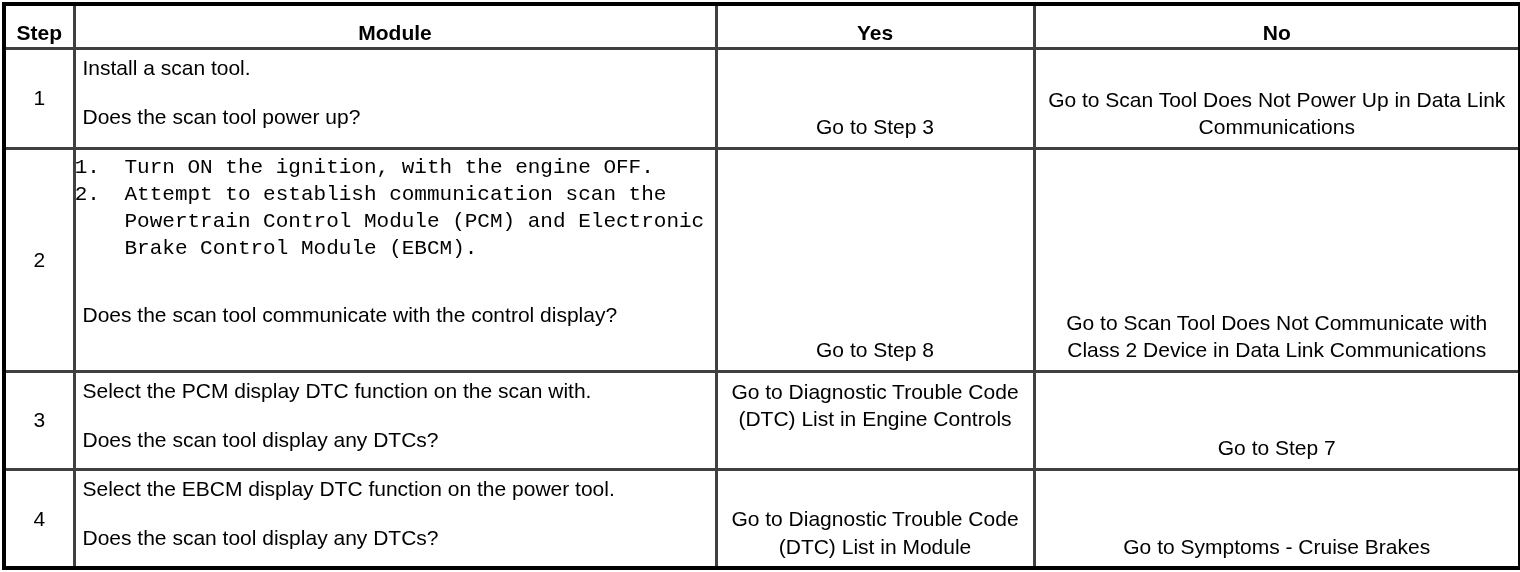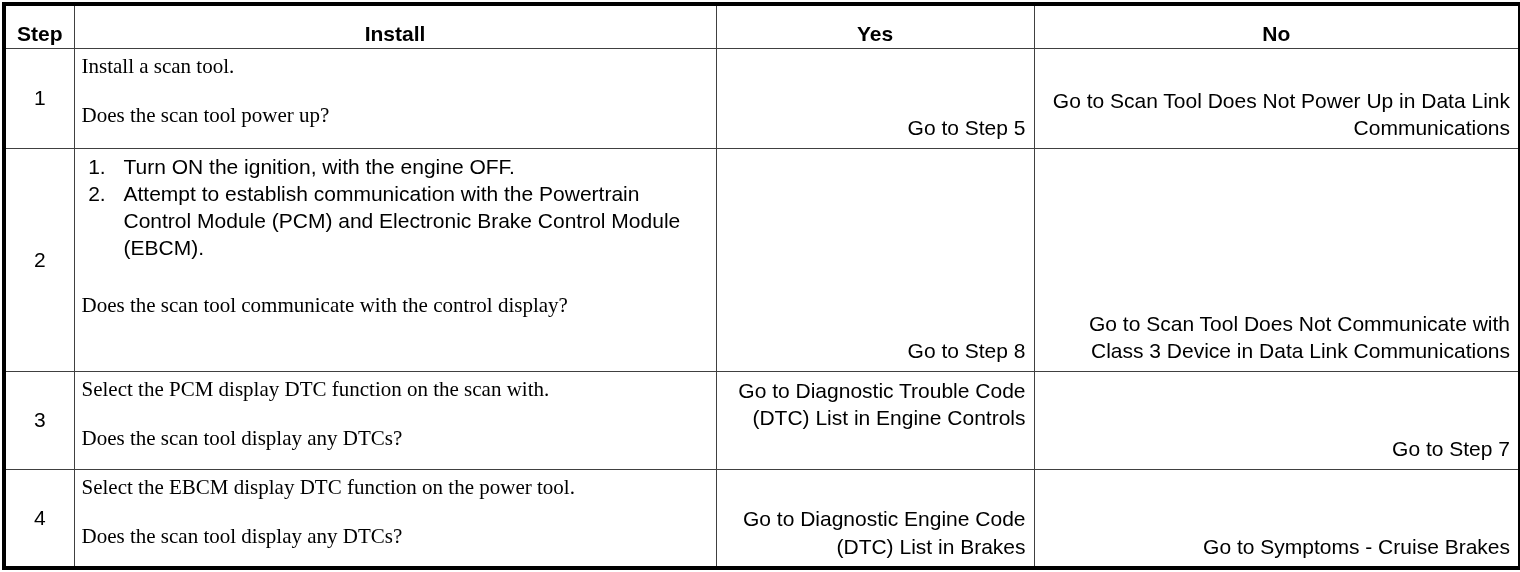--- a/index.html
+++ b/index.html
@@ -23,21 +23,21 @@
     border: 4px solid #000;
   }
 
   .diag-table col.c-step  { width: 70px; }
   .diag-table col.c-action{ width: 642px; }
   .diag-table col.c-yes   { width: 318px; }
   .diag-table col.c-no    { width: 486px; }
 
   .diag-table th,
   .diag-table td {
-    border: 1px solid #404040;
+    border: 3px solid #404040;
     padding: 0;
     vertical-align: bottom;
     font-size: 21px;
     line-height: 1.30;
     font-stretch: condensed;
   }
 
   
   thead tr { height: 44px; }
   thead th {
@@ -55,32 +55,33 @@
     text-align: center;
     vertical-align: middle;
     font-size: 21px;
   }
   td.action-cell {
     text-align: left;
     vertical-align: top;
     padding: 4px 6px 5px 7px;
   }
   td.branch-cell {
-    text-align: right;
+    text-align: center;
     padding: 5px 8px 6px 8px;
   }
   td.branch-cell.align-top { vertical-align: top; }
 
-  .action-line { white-space: pre-wrap; font-family: Liberation Serif, serif; }
+  .action-line { white-space: pre-wrap; }
   .action-gap  { height: 22px; }
 
   ol.action-list {
-    margin: 0 0 8px 0;
+    margin: 0 0 16px 0;
     padding: 0 0 0 30px;
     list-style: decimal;
+    font-family: Liberation Mono, monospace;
   }
   ol.action-list li {
     padding-left: 12px;
     margin: 0;
   }
 
   .branch-text { display: block; }
 
   
   tr.row-1 { height: 100px; }
@@ -95,58 +96,58 @@
   <colgroup>
     <col class="c-step">
     <col class="c-action">
     <col class="c-yes">
     <col class="c-no">
   </colgroup>
 
   <thead>
     <tr>
       <th class="h-step">Step</th>
-      <th>Install</th>
+      <th>Module</th>
       <th>Yes</th>
       <th>No</th>
     </tr>
   </thead>
 
   <tbody>
 
     <tr class="row-1">
       <td class="step-cell">1</td>
       <td class="action-cell">
         <div class="action-line">Install a scan tool.</div>
         <div class="action-gap"></div>
         <div class="action-line">Does the scan tool power up?</div>
       </td>
       <td class="branch-cell">
-        <span class="branch-text">Go to Step 5</span>
+        <span class="branch-text">Go to Step 3</span>
       </td>
       <td class="branch-cell">
         <span class="branch-text">Go to Scan Tool Does Not Power Up in Data Link Communications</span>
       </td>
     </tr>
 
     <tr class="row-2">
       <td class="step-cell">2</td>
       <td class="action-cell">
         <ol class="action-list">
           <li>Turn ON the ignition, with the engine OFF.</li>
-          <li>Attempt to establish communication with the Powertrain Control Module (PCM) and Electronic Brake Control Module (EBCM).</li>
+          <li>Attempt to establish communication scan the Powertrain Control Module (PCM) and Electronic Brake Control Module (EBCM).</li>
         </ol>
         <div class="action-gap"></div>
         <div class="action-line">Does the scan tool communicate with the control display?</div>
       </td>
       <td class="branch-cell">
         <span class="branch-text">Go to Step 8</span>
       </td>
       <td class="branch-cell">
-        <span class="branch-text">Go to Scan Tool Does Not Communicate with Class 3 Device in Data Link Communications</span>
+        <span class="branch-text">Go to Scan Tool Does Not Communicate with Class 2 Device in Data Link Communications</span>
       </td>
     </tr>
 
     <tr class="row-3">
       <td class="step-cell">3</td>
       <td class="action-cell">
         <div class="action-line">Select the PCM display DTC function on the scan with.</div>
         <div class="action-gap"></div>
         <div class="action-line">Does the scan tool display any DTCs?</div>
       </td>
@@ -159,21 +160,21 @@
     </tr>
 
     <tr class="row-4">
       <td class="step-cell">4</td>
       <td class="action-cell">
         <div class="action-line">Select the EBCM display DTC function on the power tool.</div>
         <div class="action-gap"></div>
         <div class="action-line">Does the scan tool display any DTCs?</div>
       </td>
       <td class="branch-cell">
-        <span class="branch-text">Go to Diagnostic Engine Code (DTC) List in Brakes</span>
+        <span class="branch-text">Go to Diagnostic Trouble Code (DTC) List in Module</span>
       </td>
       <td class="branch-cell">
         <span class="branch-text">Go to Symptoms - Cruise Brakes</span>
       </td>
     </tr>
 
   </tbody>
 </table>
 
 </body></html>

